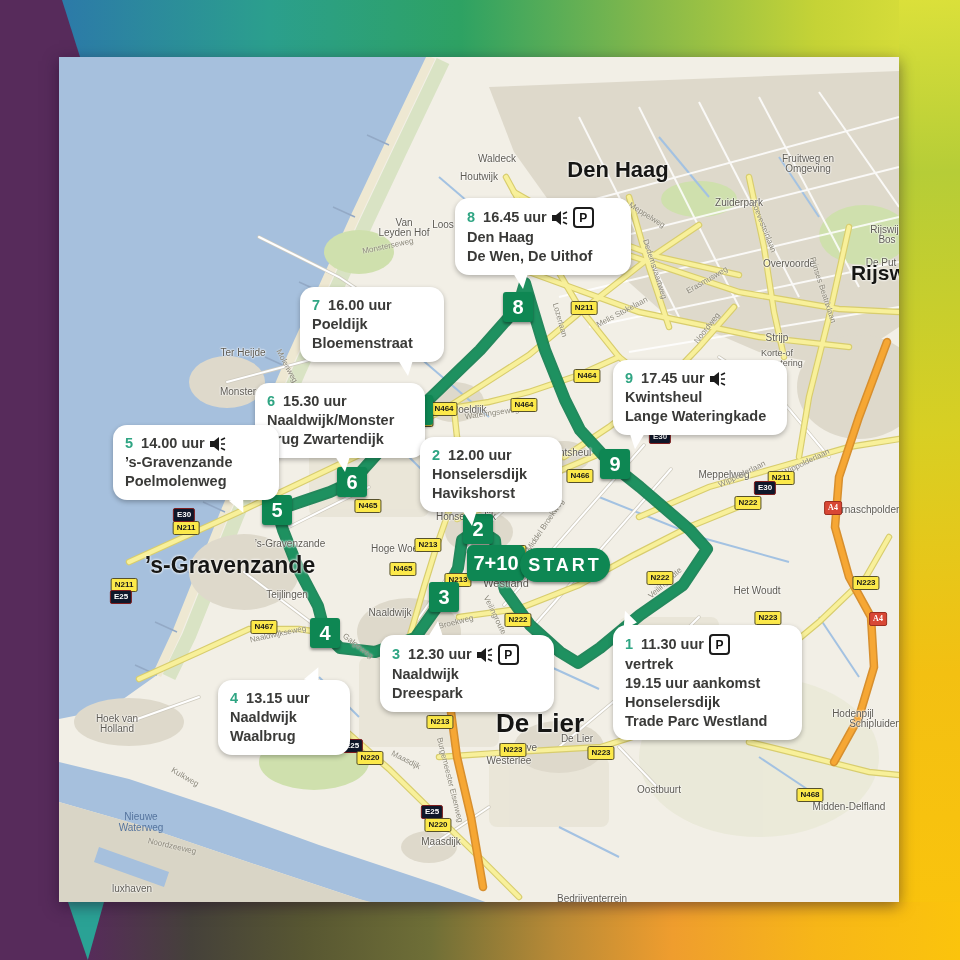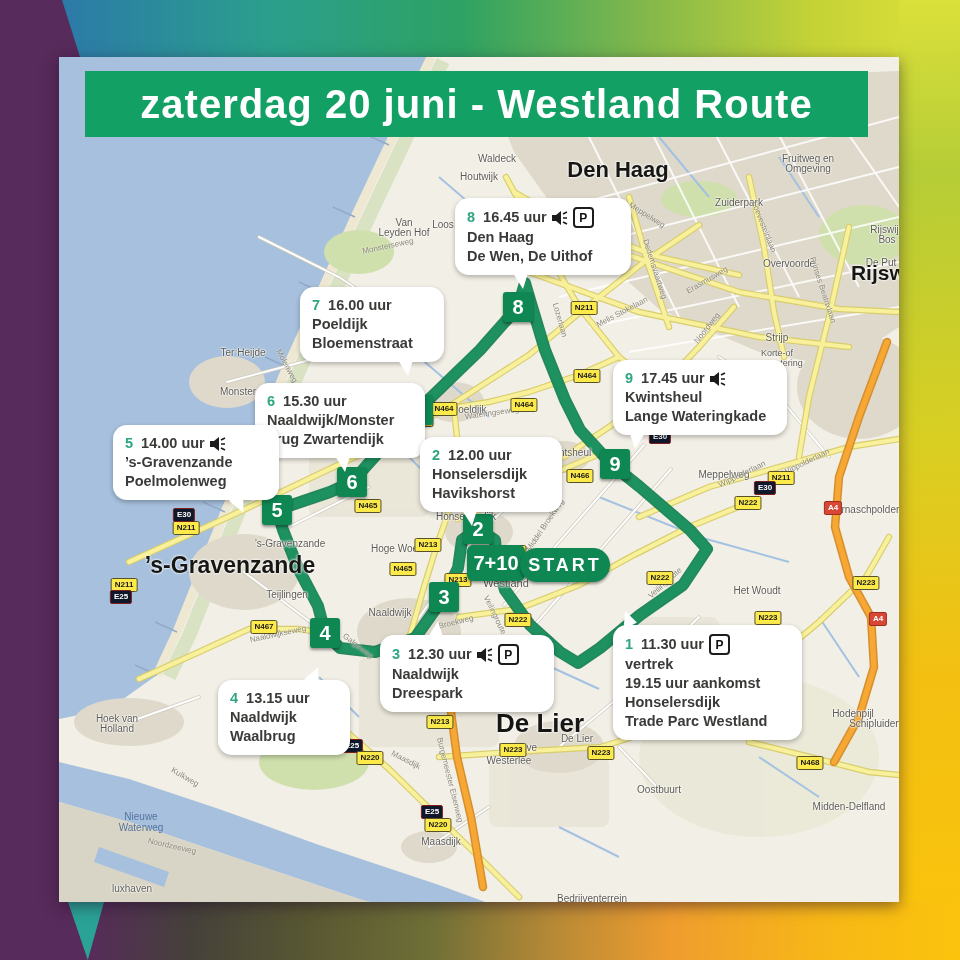--- a/index.html
+++ b/index.html
@@ -27,21 +27,21 @@
   .city{position:absolute;transform:translate(-50%,-50%);font-weight:bold;color:#161614;
     text-shadow:0 0 2px #fff,0 0 3px #fff;white-space:nowrap;z-index:6;}
   .rd{position:absolute;font-size:8px;color:#8b8779;white-space:nowrap;
     text-shadow:0 0 2px #fff;z-index:5;}
   .wl{position:absolute;transform:translate(-50%,-50%);font-size:10px;color:#55749e;
     text-align:center;line-height:11px;z-index:5;width:80px;}
   .sh{position:absolute;transform:translate(-50%,-50%);font-size:8px;font-weight:bold;
     line-height:1;padding:2px 3px;border-radius:2px;z-index:7;white-space:nowrap;}
   .sh.n{background:#fce94a;border:1px solid #57512a;color:#191919;}
   .sh.e{background:#0f172a;border:1px solid #7f1d1d;color:#fff;}
-  .sh.a{background:#d84735;border:1px solid #9c2d20;color:#fff;}
+  .sh.a{background:#d84735;border:1px solid #9c2d20;color:#fff;font-family:Liberation Serif, serif;}
   .marker{position:absolute;width:30px;height:30px;background:#0e8753;border-radius:3px;
     color:#fff;font-weight:bold;font-size:20px;display:flex;align-items:center;justify-content:center;
     box-shadow:0 2px 3px rgba(0,0,0,.4);transform:translate(-50%,-50%);z-index:20;}
   .badge{position:absolute;width:58px;height:36px;background:#0e8753;border-radius:6px;
     color:#fff;font-weight:bold;font-size:20px;display:flex;align-items:center;justify-content:center;
     box-shadow:0 2px 3px rgba(0,0,0,.4);transform:translate(-50%,-50%);z-index:21;}
   .start{position:absolute;width:90px;height:34px;background:#0e8753;border-radius:17px;
     color:#fff;font-weight:bold;font-size:18px;letter-spacing:3px;display:flex;align-items:center;
     justify-content:center;box-shadow:0 2px 3px rgba(0,0,0,.4);transform:translate(-50%,-50%);z-index:21;}
   .co{position:absolute;background:#fff;border-radius:14px;padding:9px 12px;
@@ -336,21 +336,21 @@
   <div class="sh n" style="left:381px;top:665px">N213</div>
   <div class="sh n" style="left:459px;top:563px">N222</div>
   <div class="sh n" style="left:689px;top:446px">N222</div>
   <div class="sh n" style="left:601px;top:521px">N222</div>
   <div class="sh n" style="left:454px;top:693px">N223</div>
   <div class="sh n" style="left:542px;top:696px">N223</div>
   <div class="sh n" style="left:807px;top:526px">N223</div>
   <div class="sh n" style="left:709px;top:561px">N223</div>
   <div class="sh n" style="left:311px;top:701px">N220</div>
   <div class="sh n" style="left:379px;top:768px">N220</div>
-  <div class="sh n" style="left:751px;top:706px">N468</div>
+  <div class="sh n" style="left:751px;top:738px">N468</div>
   <div class="sh a" style="left:774px;top:451px">A4</div>
   <div class="sh a" style="left:819px;top:562px">A4</div>
 
   <div class="marker" style="left:419px;top:472px">2</div>
   <div class="marker" style="left:385px;top:540px">3</div>
   <div class="marker" style="left:266px;top:576px">4</div>
   <div class="marker" style="left:218px;top:453px">5</div>
   <div class="marker" style="left:293px;top:425px">6</div>
   <div class="marker" style="left:359px;top:353px">7</div>
   <div class="marker" style="left:459px;top:250px">8</div>
@@ -470,14 +470,13 @@
       <span>11.30 uur</span>
       <span class="pico">P</span>
     </div>
     <div>vertrek</div>
     <div>19.15 uur aankomst</div>
     <div>Honselersdijk</div>
     <div>Trade Parc Westland</div>
     <span class="tail up" style="left:6px;transform:rotate(-28deg)"></span>
   </div>
 
-  <div class="banner">zaterdag 20 juni - Westland Route</div>
 </div>
 
 </body></html>

